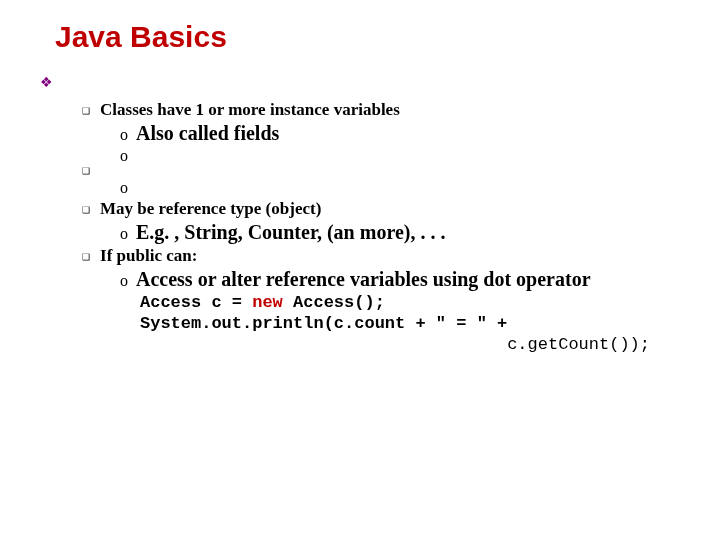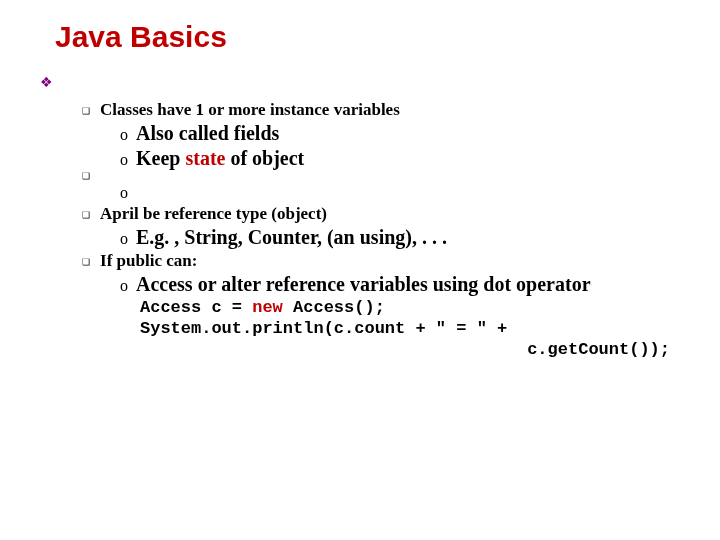--- a/index.html
+++ b/index.html
@@ -1,30 +1,30 @@
 <!DOCTYPE html>
 <html><head>
 <meta charset="utf-8">
 <style>
   * { box-sizing: border-box; margin: 0; padding: 0; }
   html, body { width: 720px; height: 540px; background: #fff; font-family: "Times New Roman", Times, serif; }
-  .slide { width: 720px; height: 540px; position: relative; padding: 20px 20px 0 40px; }
+  .slide { width: 720px; height: 540px; position: relative; padding: 20px 40px 0 40px; }
   .title { color: #c00000; font-family: Arial, Helvetica, sans-serif; font-weight: bold; font-size: 30px; margin-bottom: 20px; margin-left: 15px; }
   .lvl1 { display: flex; align-items: baseline; margin-bottom: 12px; margin-left: 0; }
   .b1 { color: #800080; font-size: 14px; margin-right: 12px; line-height: 1; position: relative; top: 2px; }
   .lvl1-text { font-size: 22px; }
   .lvl2 { display: flex; align-items: baseline; margin-left: 42px; margin-bottom: 2px; }
   .b2 { font-size: 9px; margin-right: 10px; position: relative; top: -1px; }
   .lvl2-text { font-size: 17px; font-weight: bold; }
   .lvl3 { display: flex; align-items: baseline; margin-left: 80px; margin-bottom: 2px; }
   .b3 { font-size: 16px; margin-right: 8px; font-weight: normal; }
   .lvl3-text { font-size: 20px; font-weight: bold; }
   .red { color: #c00000; }
   .code { font-family: "Courier New", Courier, monospace; font-size: 17px; font-weight: bold; margin-left: 100px; margin-bottom: 2px; white-space: pre; }
-  .code-r { font-family: "Courier New", Courier, monospace; font-size: 17px; font-weight: bold; text-align: right; padding-right: 30px; margin-bottom: 2px; white-space: pre; }
+  .code-r { font-family: "Courier New", Courier, monospace; font-size: 17px; font-weight: normal; text-align: right; padding-right: 30px; margin-bottom: 2px; white-space: pre; }
   .footer { position: absolute; bottom: 30px; left: 58px; right: 30px; display: flex; justify-content: space-between; font-family: Arial, Helvetica, sans-serif; font-size: 11px; font-weight: bold; }
   .footer-left { color: #000080; }
   .footer-right { color: #c00000; }
 </style>
 </head>
 <body>
 
 <div class="slide">
 
   <div class="title">Java Basics</div>
@@ -36,37 +36,36 @@
   <div class="lvl2">
     <span class="b2">❑</span>
     <span class="lvl2-text">Classes have 1 or more instance variables</span>
   </div>
   <div class="lvl3">
     <span class="b3">o</span>
     <span class="lvl3-text">Also called fields</span>
   </div>
   <div class="lvl3">
     <span class="b3">o</span>
-    <span class="lvl3-text"><span>Keep </span><span class="red">state</span><span> of object</span></span>
   </div>
 
   <div class="lvl2">
     <span class="b2">❑</span>
   </div>
   <div class="lvl3">
     <span class="b3">o</span>
   </div>
 
   <div class="lvl2">
     <span class="b2">❑</span>
-    <span class="lvl2-text">April be reference type (object)</span>
+    <span class="lvl2-text">May be reference type (object)</span>
   </div>
   <div class="lvl3">
     <span class="b3">o</span>
-    <span class="lvl3-text">E.g. , String, Counter, (an using), . . .</span>
+    <span class="lvl3-text">E.g. , String, Counter, (an more), . . .</span>
   </div>
 
   <div class="lvl2">
     <span class="b2">❑</span>
     <span class="lvl2-text">If public can:</span>
   </div>
   <div class="lvl3">
     <span class="b3">o</span>
     <span class="lvl3-text">Access or alter reference  variables using dot operator</span>
   </div>

